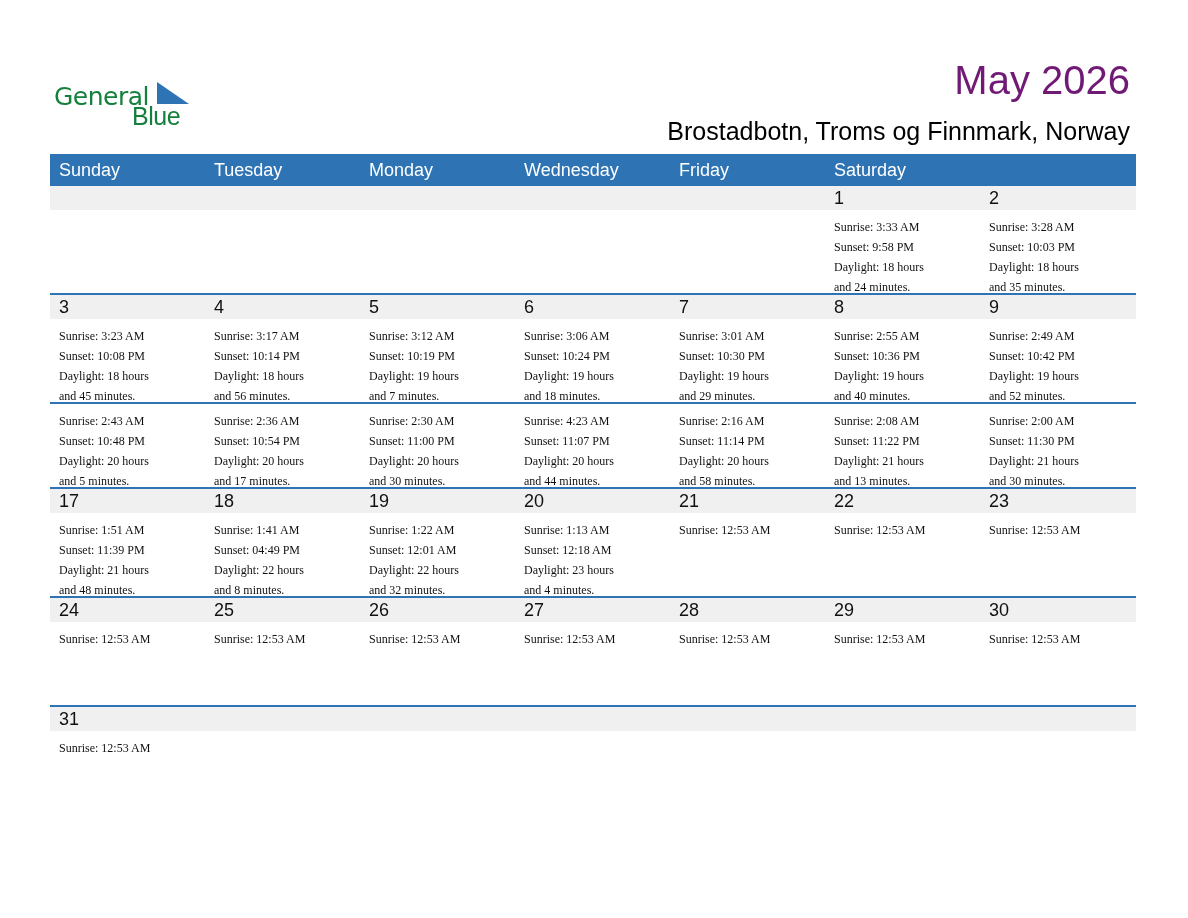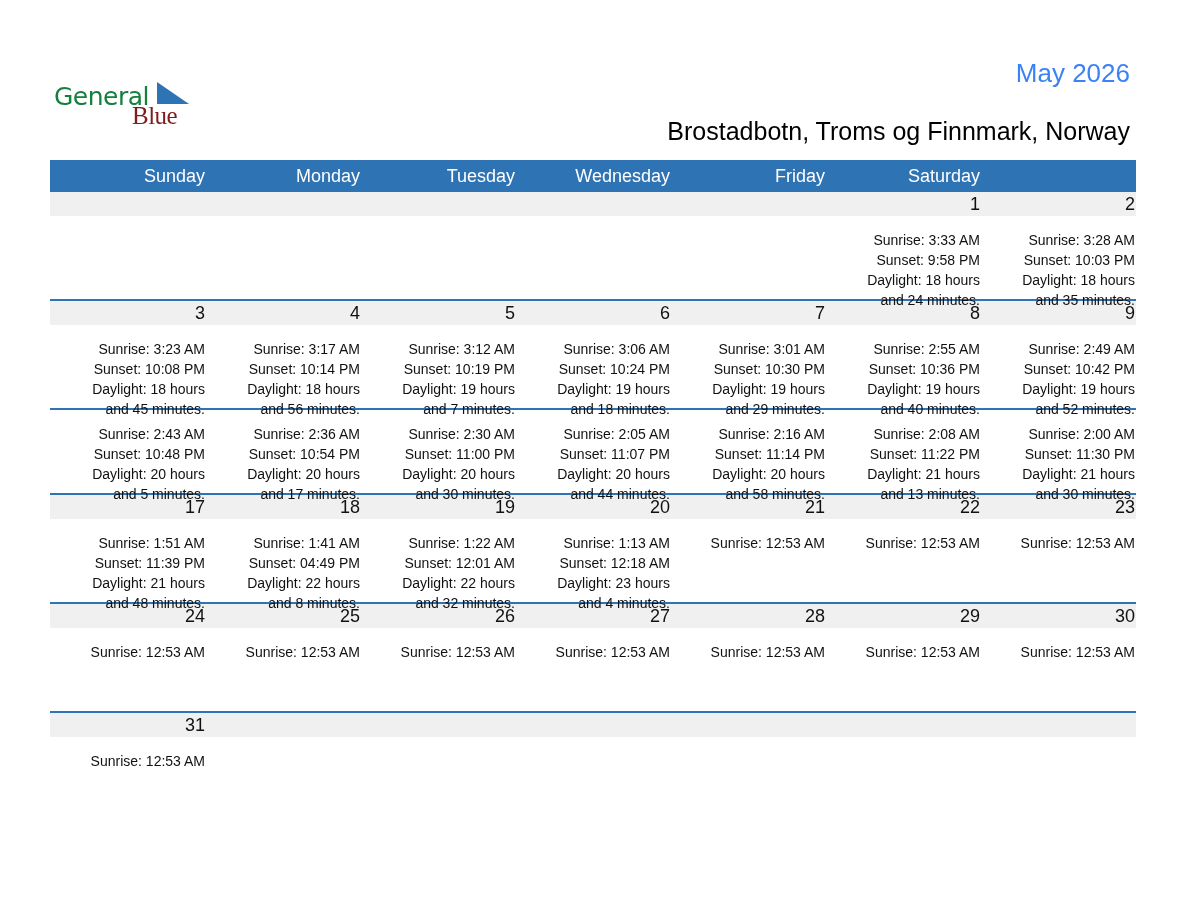--- a/index.html
+++ b/index.html
@@ -1,50 +1,50 @@
 <!DOCTYPE html>
 <html><head>
 <meta charset="utf-8">
 <style>
   html, body { margin: 0; padding: 0; background: #ffffff; }
   body { width: 1188px; height: 918px; position: relative; font-family: "Liberation Sans", sans-serif; color: #111; overflow: hidden; }
   .logo { position: absolute; left: 54px; top: 78px; width: 140px; height: 52px; }
   .logo-general { position: absolute; left: 0; top: 4px; font-family: "DejaVu Sans", sans-serif; font-size: 25px; color: #15803d; letter-spacing: -0.5px; }
-  .logo-blue { position: absolute; left: 78px; top: 24px; font-family: Liberation Serif, serif; font-size: 25px; color: #7f1d1d; letter-spacing: -0.5px; }
+  .logo-blue { position: absolute; left: 78px; top: 24px; font-family: Liberation Sans, sans-serif; font-size: 25px; color: #15803d; letter-spacing: -0.5px; }
   .logo-tri { position: absolute; left: 103px; top: 4px; width: 0; height: 0; border-left: 32px solid #2e74b5; border-top: 22px solid transparent; }
-  .title { position: absolute; right: 58px; top: 58px; font-size: 26px; color: #3b82f6; }
+  .title { position: absolute; right: 58px; top: 58px; font-size: 40px; color: #701a75; }
   .subtitle { position: absolute; right: 58px; top: 117px; font-size: 25px; color: #000000; }
-  .cal { position: absolute; left: 50px; top: 160px; width: 1086px; text-align: right; }
+  .cal { position: absolute; left: 50px; top: 154px; width: 1086px; }
   .header-row { display: flex; background: #2e74b5; height: 32px; }
   .header-cell { width: 155px; color: #fff; font-size: 18px; line-height: 32px; padding-left: 9px; box-sizing: border-box; }
   .week { border-top: 2px solid #2e74b5; }
   .week.first { border-top: none; }
   .week-days { display: flex; background: #f0f0f0; height: 24px; }
   .day-num { width: 155px; font-size: 18px; line-height: 24px; padding-left: 9px; box-sizing: border-box; }
   .week-info { display: flex; height: 83px; }
-  .day-info { width: 155px; font-size: 14px; line-height: 20px; padding-left: 9px; box-sizing: border-box; padding-top: 14px; }
+  .day-info { width: 155px; font-size: 12px; line-height: 20px; padding-left: 9px; box-sizing: border-box; padding-top: 7px; font-family: Liberation Serif, serif; }
   .day-info div { white-space: nowrap; }
 </style>
 </head>
 <body>
 
 <div class="logo">
   <span class="logo-general">General</span>
   <span class="logo-tri"></span>
   <span class="logo-blue">Blue</span>
 </div>
 
 <div class="title">May 2026</div>
 <div class="subtitle">Brostadbotn, Troms og Finnmark, Norway</div>
 
 <div class="cal">
   <div class="header-row" id="hdr">
       <div class="header-cell">Sunday</div>
+      <div class="header-cell">Tuesday</div>
       <div class="header-cell">Monday</div>
-      <div class="header-cell">Tuesday</div>
       <div class="header-cell">Wednesday</div>
       <div class="header-cell">Friday</div>
       <div class="header-cell">Saturday</div>
     </div>
   <div id="weeks">
       <div class="week first">
         <div class="week-days">
           <div class="day-num"></div>
           <div class="day-num"></div>
           <div class="day-num"></div>
@@ -142,21 +142,21 @@
             <div>Daylight: 20 hours</div>
             <div>and 17 minutes.</div>
           </div>
           <div class="day-info">
             <div>Sunrise: 2:30 AM</div>
             <div>Sunset: 11:00 PM</div>
             <div>Daylight: 20 hours</div>
             <div>and 30 minutes.</div>
           </div>
           <div class="day-info">
-            <div>Sunrise: 2:05 AM</div>
+            <div>Sunrise: 4:23 AM</div>
             <div>Sunset: 11:07 PM</div>
             <div>Daylight: 20 hours</div>
             <div>and 44 minutes.</div>
           </div>
           <div class="day-info">
             <div>Sunrise: 2:16 AM</div>
             <div>Sunset: 11:14 PM</div>
             <div>Daylight: 20 hours</div>
             <div>and 58 minutes.</div>
           </div>

